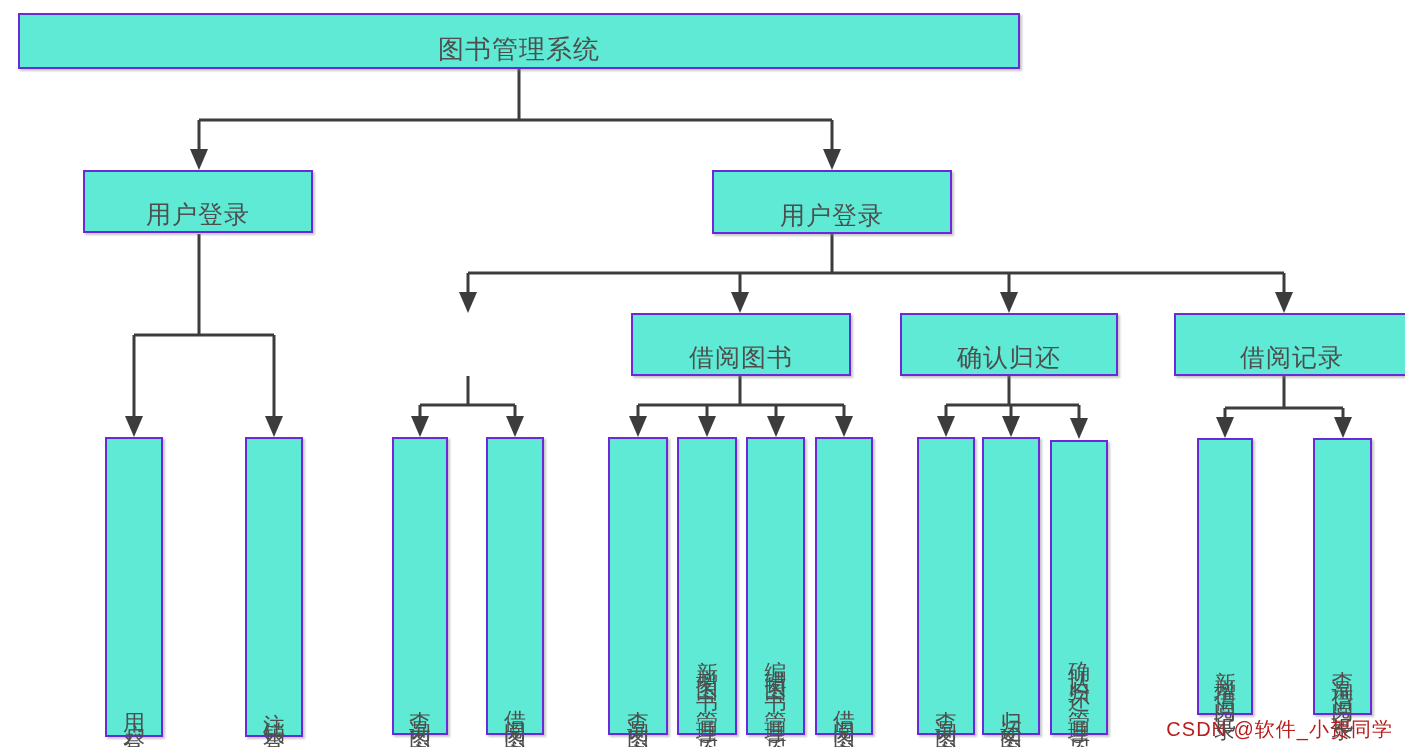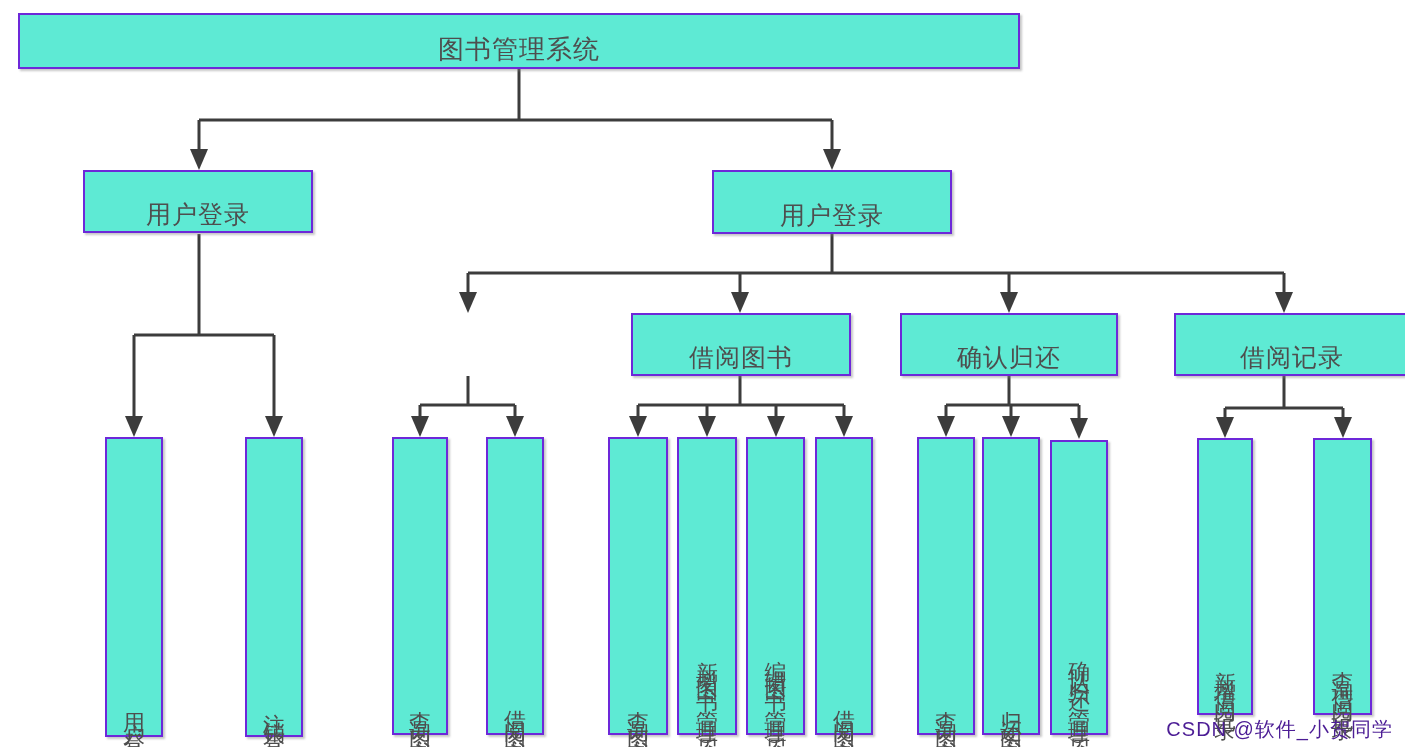--- a/index.html
+++ b/index.html
@@ -32,21 +32,21 @@
     text-orientation: mixed;
     font-size: 22px;
     letter-spacing: 10px;
     white-space: normal;
   }
   .watermark {
     position: absolute;
     right: 12px;
     bottom: 4px;
     font-size: 20px;
-    color: #4c1d95;
+    color: #b91c1c;
     letter-spacing: 1px;
   }
 </style>
 </head>
 <body>
 
 <div class="stage">
 
   <svg class="wires" width="1405" height="747" viewBox="0 0 1405 747">
     <path class="wire" d="M519 69 V120 M199 120 H832 M199 120 V152 M832 120 V152"></path>

